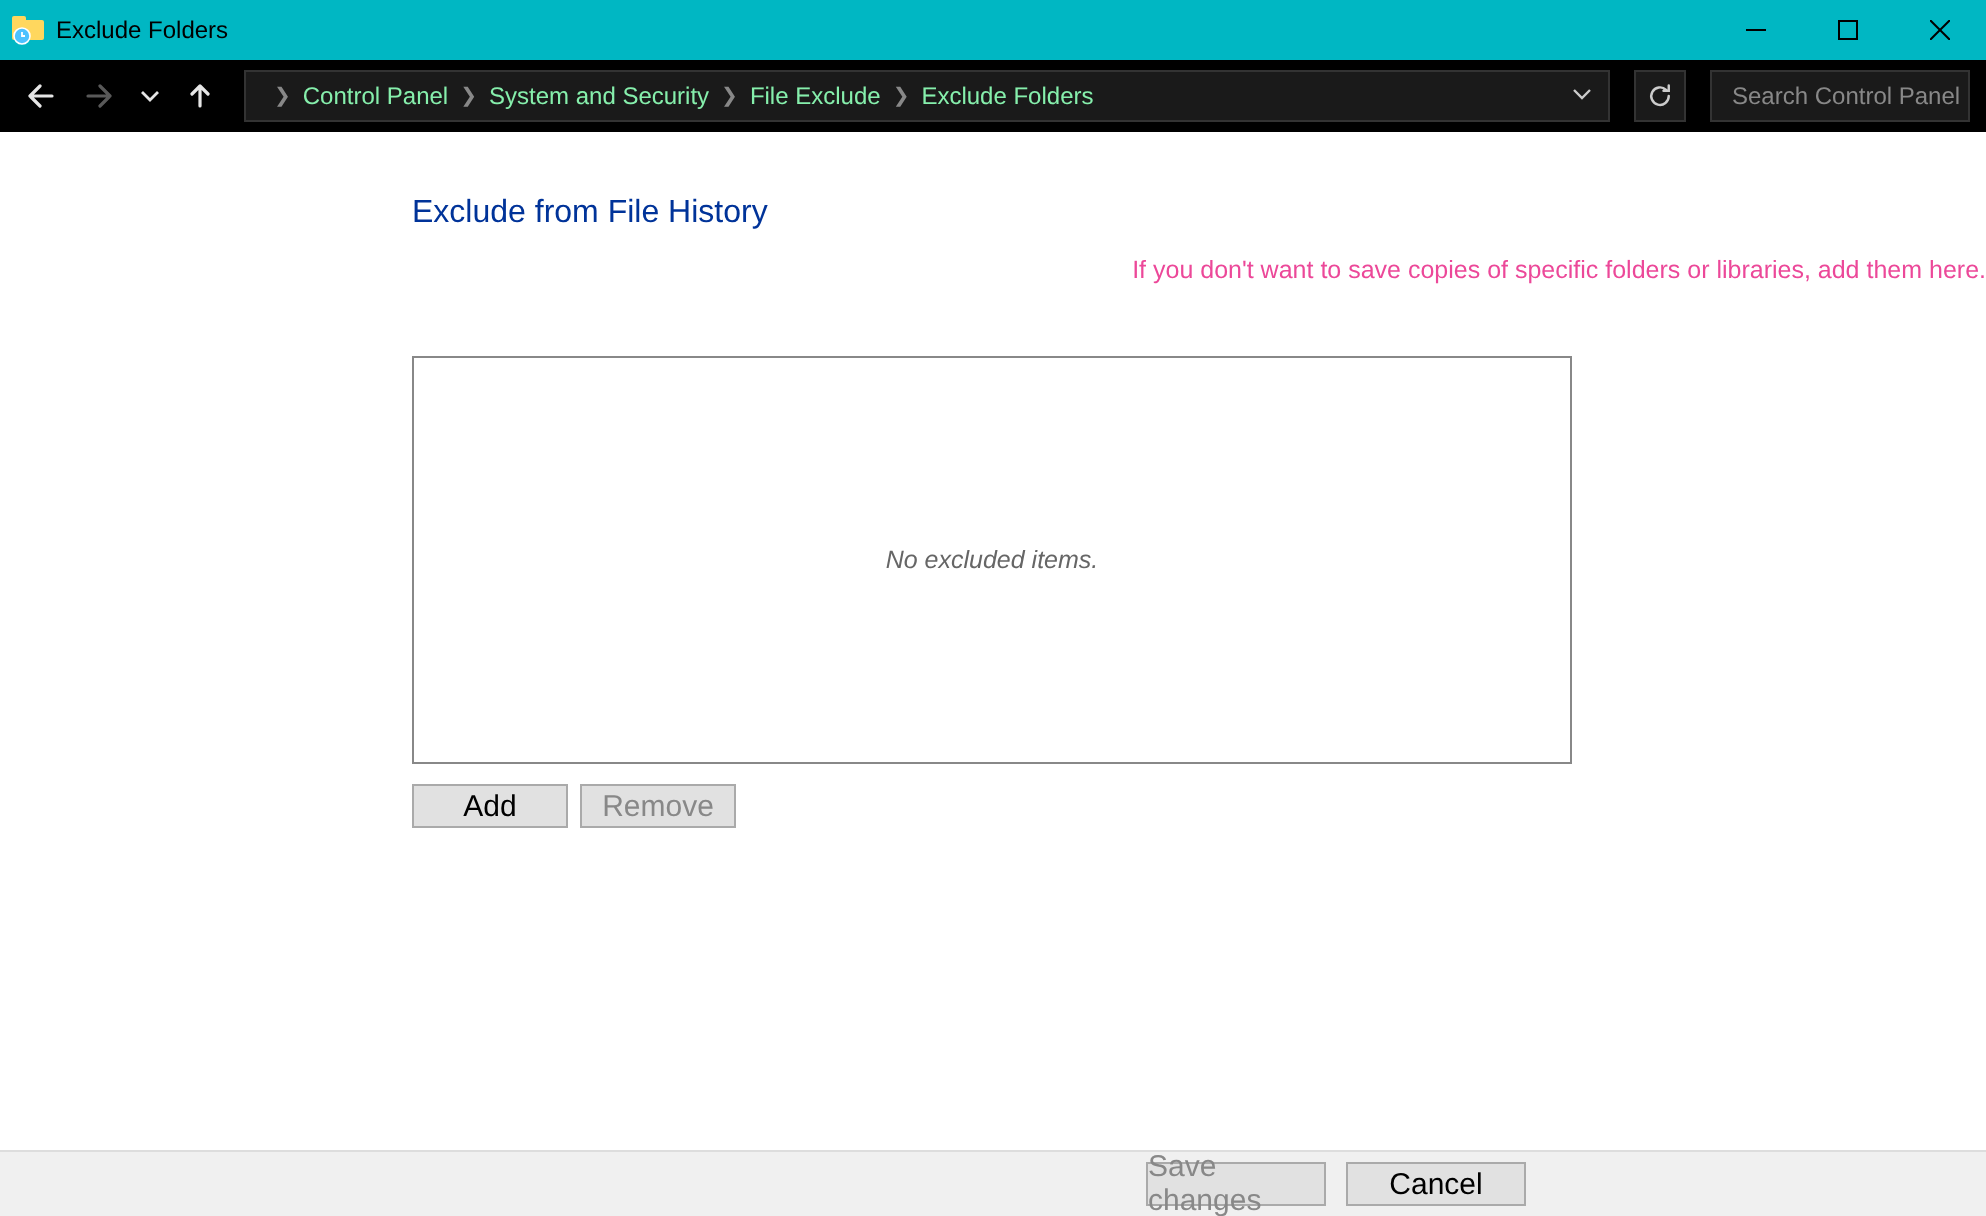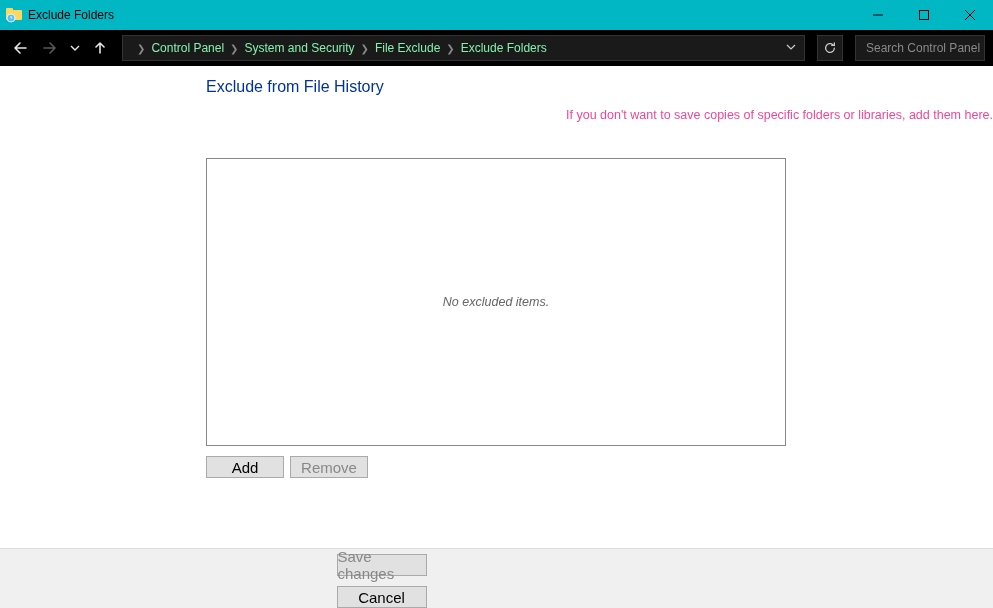--- a/index.html
+++ b/index.html
@@ -22,31 +22,31 @@
   .crumb-sep { color: #888; font-size: 10px; margin: 0 6px; }
   .crumb { color: #86efac; font-size: 12px; cursor: pointer; }
   .addr-spacer { flex: 1; }
   .addr-drop { color: #ccc; font-size: 10px; margin-left: 6px; cursor: pointer; }
   .refresh { width: 26px; height: 26px; border: 1px solid #333; background: #1a1a1a; margin-left: 6px; display: flex; align-items: center; justify-content: center; cursor: pointer; }
   .search-wrap { width: 130px; height: 26px; border: 1px solid #333; background: #1a1a1a; margin-left: 6px; display: flex; align-items: center; padding: 0 8px; }
   .search-input { flex: 1; background: transparent; border: none; outline: none; color: #fff; font-size: 12px; }
   .search-input::placeholder { color: #888; }
 
   
-  .content { position: absolute; top: 66px; left: 0; right: 0; bottom: 42px; background: #fff; padding: 12px 0 0 206px; border-radius: 31px; }
+  .content { position: absolute; top: 66px; left: 0; right: 0; bottom: 42px; background: #fff; padding: 32px 0 0 206px; border-radius: 31px; }
   .heading { color: #003399; font-size: 16px; font-weight: 400; margin-bottom: 12px; }
   .desc { color: #ec4899; font-size: 12.5px; margin-bottom: 10px; text-align: right; }
   .label { color: #000; font-size: 12.5px; margin-bottom: 4px; }
-  .listbox { width: 580px; height: 288px; border: 1px solid #888; background: #fff; display: flex; align-items: center; justify-content: center; color: #666; font-style: italic; font-size: 12.5px; margin-bottom: 10px; margin-top: 36px; }
+  .listbox { width: 580px; height: 204px; border: 1px solid #888; background: #fff; display: flex; align-items: center; justify-content: center; color: #666; font-style: italic; font-size: 12.5px; margin-bottom: 10px; margin-top: 36px; }
   .btn-row { display: flex; gap: 6px; }
   .btn { width: 78px; height: 22px; border: 1px solid #aaa; background: #e1e1e1; font-size: 15px; display: flex; align-items: center; justify-content: center; cursor: pointer; }
   .btn.disabled { color: #888; cursor: default; }
 
   
-  .footer { position: absolute; bottom: 0; left: 0; right: 0; height: 60px; background: #f0f0f0; border-top: 1px solid #ddd; display: flex; align-items: center; justify-content: flex-end; padding-right: 230px; gap: 10px; flex-direction: column; }
+  .footer { position: absolute; bottom: 0; left: 0; right: 0; height: 33px; background: #f0f0f0; border-top: 1px solid #ddd; display: flex; align-items: center; justify-content: flex-end; padding-right: 230px; gap: 10px; }
   .footer .btn { width: 90px; }
 </style>
 </head>
 <body>
 
 <div class="titlebar">
   <div class="titlebar-left">
     <span class="title-icon">
       <svg width="16" height="16" viewBox="0 0 16 16">
           <rect x="0" y="3" width="16" height="10" rx="1" fill="#ffd75e"></rect>

